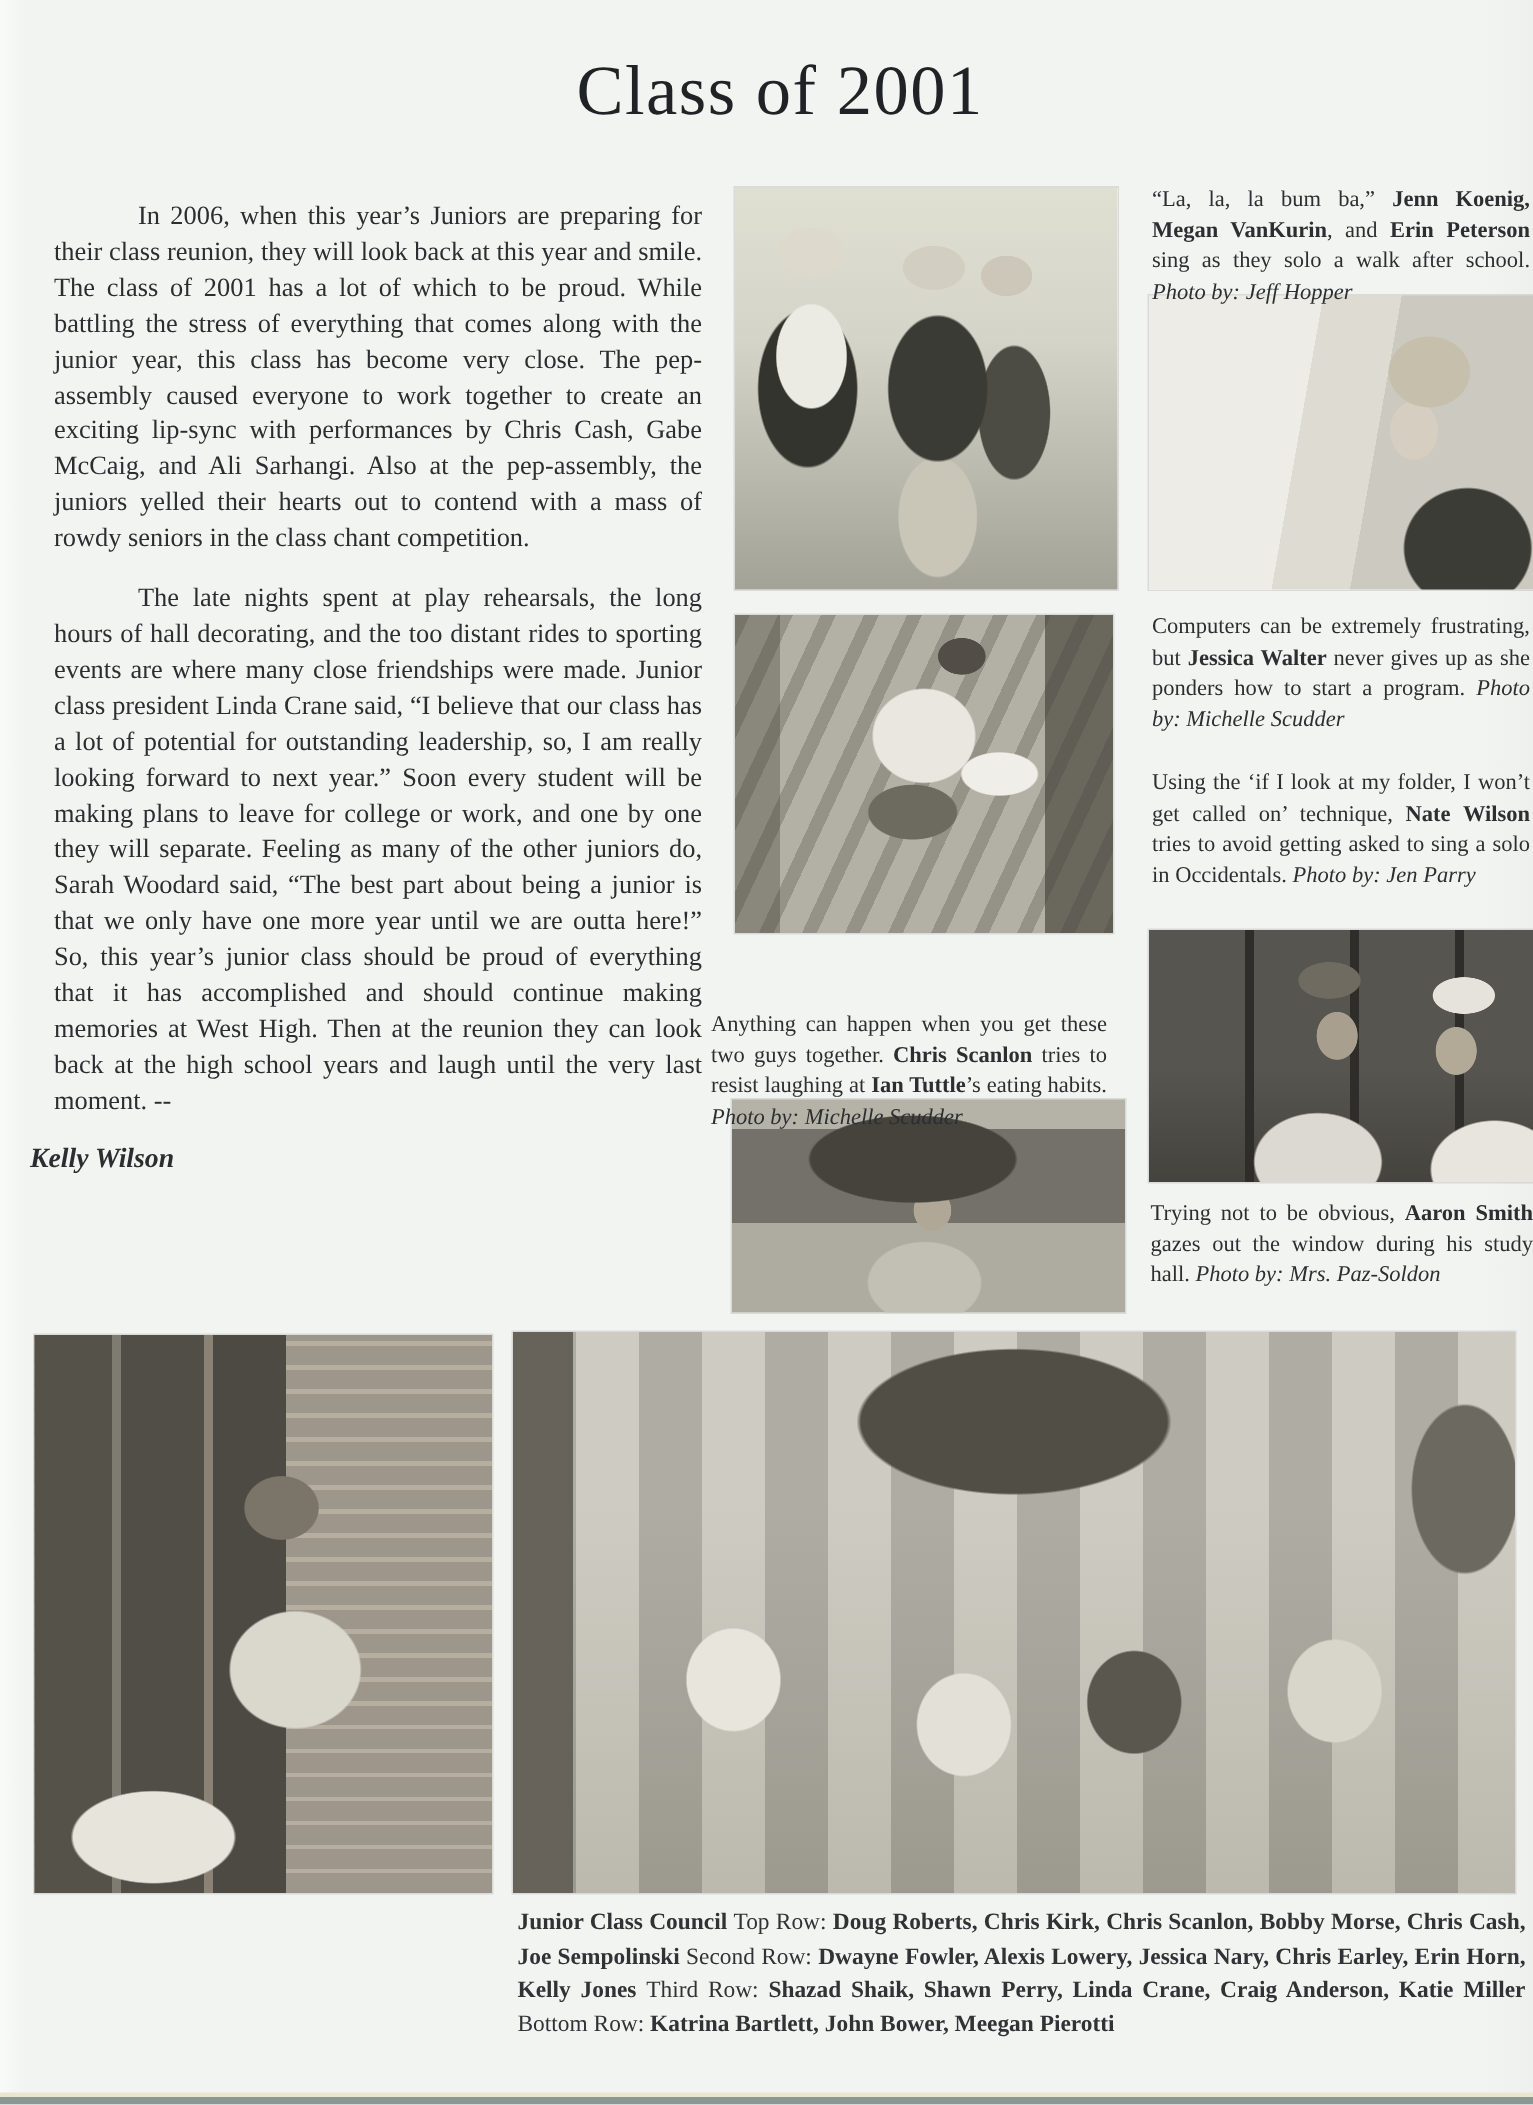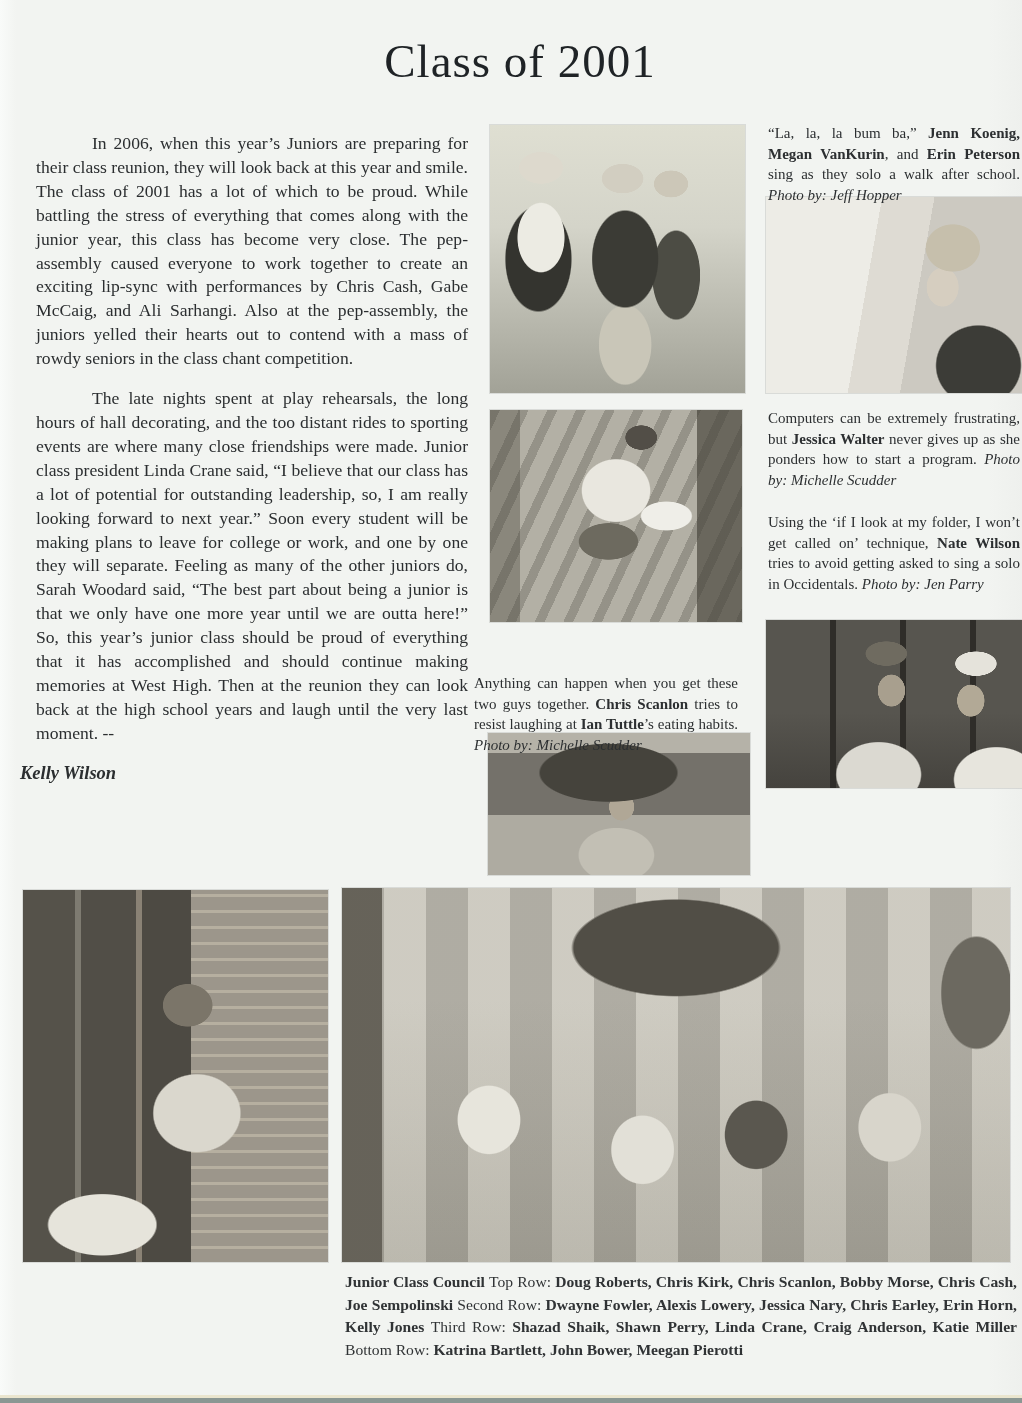--- a/index.html
+++ b/index.html
@@ -125,20 +125,21 @@
   <div class="photo ph-chairs"></div>
   <div class="photo ph-lunch"></div>
   <div class="photo ph-desk"></div>
   <div class="photo ph-reading"></div>
   <div class="photo ph-group"></div>
 
   <div class="cap" style="left:768px;top:123px;width:252px;"><span>“La, la, la bum ba,” </span><span style="font-weight: 700;">Jenn Koenig, Megan VanKurin</span><span>, and </span><span style="font-weight: 700;">Erin Peterson</span><span> sing as they solo a walk after school. </span><span style="font-style: italic;">Photo by: Jeff Hopper</span></div>
   <div class="cap" style="left:768px;top:408px;width:252px;"><span>Computers can be extremely frustrating, but </span><span style="font-weight: 700;">Jessica Walter</span><span> never gives up as she ponders how to start a program. </span><span style="font-style: italic;">Photo by: Michelle Scudder</span></div>
   <div class="cap" style="left:768px;top:512px;width:252px;"><span>Using the ‘if I look at my folder, I won’t get called on’ technique, </span><span style="font-weight: 700;">Nate Wilson</span><span> tries to avoid getting asked to sing a solo in Occidentals. </span><span style="font-style: italic;">Photo by: Jen Parry</span></div>
   <div class="cap" style="left:474px;top:641px;width:264px;margin-top:32px;"><span>Anything can happen when you get these two guys together. </span><span style="font-weight: 700;">Chris Scanlon</span><span> tries to resist laughing at </span><span style="font-weight: 700;">Ian Tuttle</span><span>’s eating habits. </span><span style="font-style: italic;">Photo by: Michelle Scudder</span></div>
+  <div class="cap" style="left:767px;top:799px;width:255px;"><span>Trying not to be obvious, </span><span style="font-weight: 700;">Aaron Smith</span><span> gazes out the window during his study hall. </span><span style="font-style: italic;">Photo by: Mrs. Paz-Soldon</span></div>
   <div class="cap cap-council" style="left:345px;top:1271px;width:672px;"><span style="font-weight: 700;">Junior Class Council </span><span>Top Row: </span><span style="font-weight: 700;">Doug Roberts, Chris Kirk, Chris Scanlon, Bobby Morse, Chris Cash, Joe Sempolinski </span><span>Second Row: </span><span style="font-weight: 700;">Dwayne Fowler, Alexis Lowery, Jessica Nary, Chris Earley, Erin Horn, Kelly Jones </span><span>Third Row: </span><span style="font-weight: 700;">Shazad Shaik, Shawn Perry, Linda Crane, Craig Anderson, Katie Miller </span><span>Bottom Row: </span><span style="font-weight: 700;">Katrina Bartlett, John Bower, Meegan Pierotti</span></div>
 
   <div class="footer">
     <span>88</span>
     <span>Underclass</span>
   </div>
 
   <div class="bottom-bar"></div>
 </div>
 

